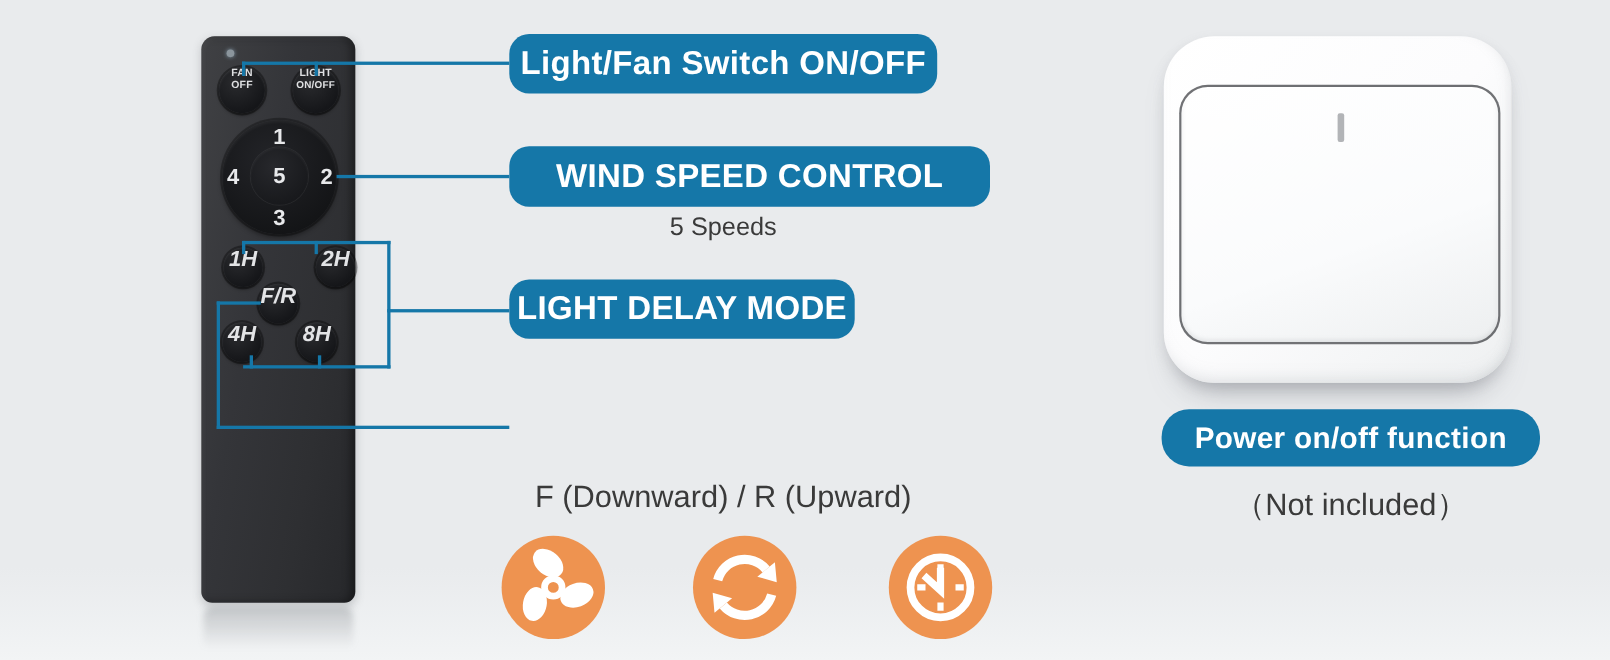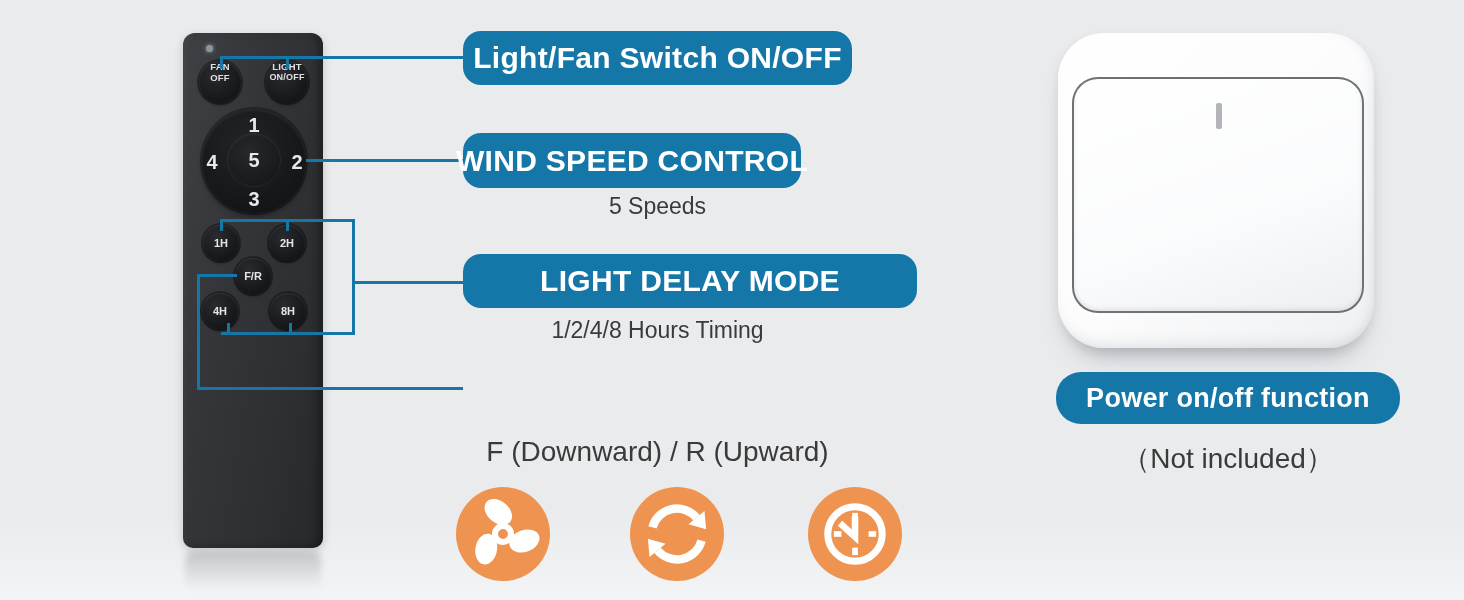--- a/index.html
+++ b/index.html
@@ -27,22 +27,22 @@
         box-shadow:0 0 0 2px rgba(0,0,0,.3),0 3px 5px rgba(0,0,0,.4),inset 0 2px 3px rgba(255,255,255,.06);}
   .num{position:absolute;transform:translate(-50%,-50%);color:#e8e9eb;font-size:20px;font-weight:bold;}
   .n1{left:52px;top:16px;} .n2{left:95px;top:53px;} .n3{left:52px;top:90px;} .n4{left:10px;top:53px;}
   .center5{position:absolute;left:26px;top:25px;width:52px;height:52px;border-radius:50%;
            background:radial-gradient(circle at 40% 34%,#27282c,#17181b 80%);
            box-shadow:0 0 0 1px rgba(255,255,255,.06), inset 0 1px 2px rgba(255,255,255,.05);
            display:flex;align-items:center;justify-content:center;color:#e8e9eb;font-size:20px;font-weight:bold;}
   .sbtn{position:absolute;width:36px;height:36px;border-radius:50%;
         background:radial-gradient(circle at 38% 32%,#2a2b2e,#151619 72%);
         box-shadow:0 0 0 2px rgba(0,0,0,.35),0 2px 3px rgba(0,0,0,.45),inset 0 1px 2px rgba(255,255,255,.08);
-        display:flex;align-items:center;justify-content:center;color:#e3e4e6;font-size:11px;font-weight:bold;}
-  .b1h{left:20px;top:192px;} .b2h{left:86px;top:192px;} .bfr{left:52px;top:225px;}
+        display:flex;justify-content:center;color:#e3e4e6;font-size:20px;font-weight:bold;font-style:italic;}
+  .b1h{left:20px;top:192px;} .b2h{left:104px;top:192px;} .bfr{left:52px;top:225px;}
   .b4h{left:19px;top:260px;} .b8h{left:87px;top:260px;}
   .reflection{position:absolute;left:185px;top:552px;width:136px;height:44px;border-radius:8px;
               background:linear-gradient(180deg,rgba(108,113,118,.32),rgba(233,235,237,0) 85%);
               filter:blur(3px);}
 
   
   .seg{position:absolute;background:var(--callout-blue,#1577a8);}
 
   
   .banner{position:absolute;background:var(--callout-blue,#1577a8);color:#fff;font-weight:bold;
@@ -127,28 +127,27 @@
   <div class="seg" style="left:227px;top:323px;width:3px;height:12px"></div>
   <div class="seg" style="left:289px;top:323px;width:3px;height:12px"></div>
 
   <div class="seg" style="left:197px;top:274px;width:40px;height:3px"></div>
   <div class="seg" style="left:197px;top:274px;width:3px;height:116px"></div>
   <div class="seg" style="left:197px;top:387px;width:266px;height:3px"></div>
 
   <div class="banner" style="left:463px;top:31px;width:389px;height:54px">
     <span>Light/Fan Switch ON/OFF</span>
   </div>
-  <div class="banner" style="left:463px;top:133px;width:338px;height:55px">
+  <div class="banner" style="left:463px;top:133px;width:437px;height:55px">
     <span>WIND SPEED CONTROL</span>
   </div>
   <div class="subtitle" style="left:463px;top:193px;width:389px">5 Speeds</div>
-  <div class="banner" style="left:463px;top:254px;width:454px;height:54px">
+  <div class="banner" style="left:463px;top:254px;width:314px;height:54px">
     <span>LIGHT DELAY MODE</span>
   </div>
-  <div class="subtitle" style="left:463px;top:317px;width:389px">1/2/4/8 Hours Timing</div>
   <div class="subtitle" style="left:455px;top:436px;width:405px;font-size:28px">F (Downward) / R (Upward)</div>
 
   <div class="orb" style="left:456px;top:487px">
     <svg width="94" height="94" viewBox="0 0 100 100">
       <g fill="#ffffff">
         <g transform="rotate(-12 50 50)">
             <ellipse cx="50" cy="26" rx="11.5" ry="16.5" transform="rotate(-38 50 26)"></ellipse>
           </g>
         <g transform="rotate(108 50 50)">
             <ellipse cx="50" cy="26" rx="11.5" ry="16.5" transform="rotate(-38 50 26)"></ellipse>

